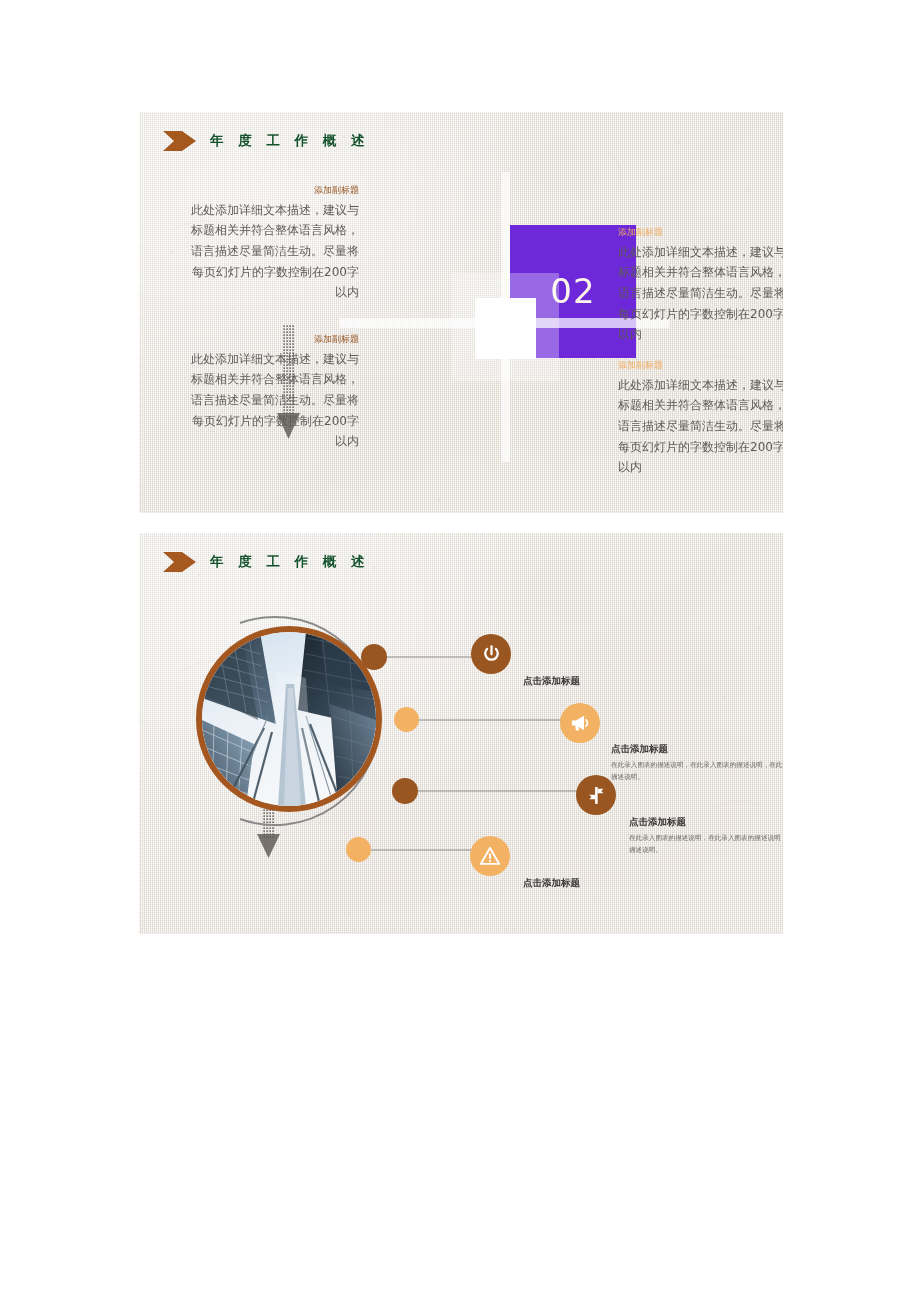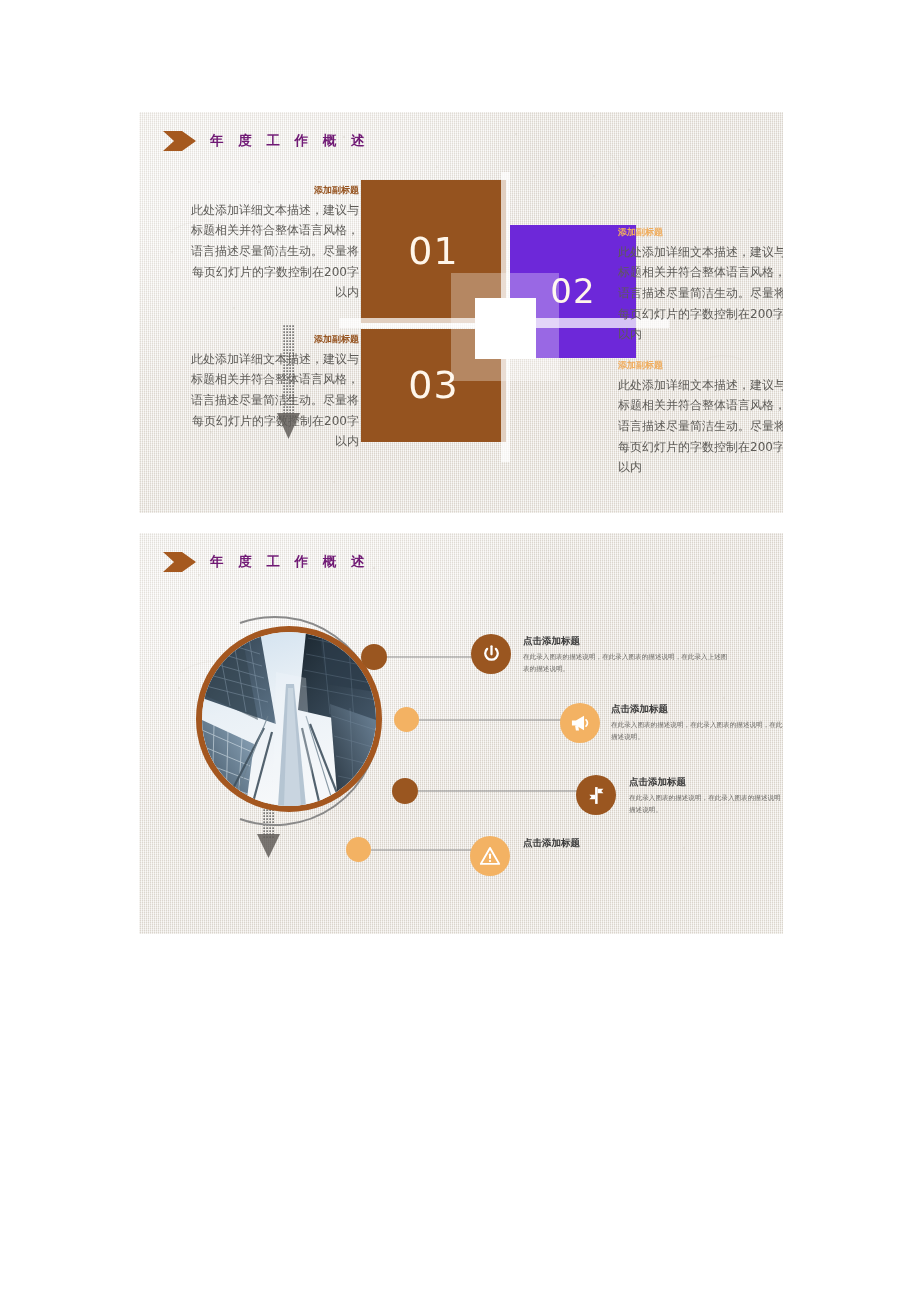--- a/index.html
+++ b/index.html
@@ -64,21 +64,21 @@
     z-index: 6;
   }
   .chevron-mark {
     width: 33px;
     height: 20px;
     flex: none;
   }
   .slide-title {
     font-size: 13.5px;
     font-weight: 700;
-    color: #701a75;
+    color: #14532d;
     letter-spacing: 5px;
     white-space: nowrap;
     font-family: "DejaVu Sans", "Liberation Sans", sans-serif;
   }
 
   
   .blocks { position: absolute; inset: 0; z-index: 3; }
 
   .num-block {
     position: absolute;
@@ -126,21 +126,21 @@
     left: 336px; top: 186px;
     width: 61px; height: 61px;
     background: #ffffff;
     z-index: 5;
   }
 
   
   .txt-block { position: absolute; z-index: 5; width: 178px; }
   .txt-block .sub-title {
     font-size: 9px;
-    font-weight: 700;
+    font-weight: 400;
     line-height: 1.3;
     margin-bottom: 3px;
     font-family: "DejaVu Sans", "Liberation Sans", sans-serif;
   }
   .txt-block .sub-body {
     font-size: 12px;
     line-height: 1.72;
     color: #5d5b57;
     font-family: "DejaVu Sans", "Liberation Sans", sans-serif;
   }
@@ -213,21 +213,21 @@
     justify-content: center;
     z-index: 6;
   }
   .fi-brown  { background: #9A5620; }
   .fi-orange { background: #F3B263; }
   #icon-1 { left: 332px; top: 101px; }
   #icon-2 { left: 421px; top: 170px; }
   #icon-3 { left: 437px; top: 242px; }
   #icon-4 { left: 331px; top: 303px; }
 
-  .feature-text { position: absolute; z-index: 6; }
+  .feature-text { position: absolute; z-index: 6; margin-top: 40px; }
   .feature-text .ft-title {
     font-size: 9.5px;
     font-weight: 700;
     color: #3a3a3a;
     margin-bottom: 4px;
     font-family: "DejaVu Sans", "Liberation Sans", sans-serif;
   }
   .feature-text .ft-body {
     font-size: 6.6px;
     line-height: 1.78;
@@ -288,28 +288,22 @@
       <defs>
         <pattern id="ht1" width="3" height="3" patternUnits="userSpaceOnUse">
           <circle cx="1.1" cy="1.1" r="0.85" fill="#3a3a3a"></circle>
         </pattern>
       </defs>
       <rect x="5" y="0" width="13" height="92" fill="url(#ht1)"></rect>
       <path d="M0 88 L11.5 114 L23 88 Z" fill="#4a4542" opacity=".85"></path>
     </svg>
 
     <div class="blocks">
-      <div class="num-block" id="block-01">
-        <span>01</span>
-      </div>
       <div class="num-block" id="block-02">
         <span>02</span>
-      </div>
-      <div class="num-block" id="block-03">
-        <span>03</span>
       </div>
     </div>
 
     <div class="overlay-soft"></div>
     <div class="overlay-band-h"></div>
     <div class="overlay-band-v"></div>
     <div class="center-square"></div>
 
     <div class="txt-block txt-right" id="txt-1">
       <div class="sub-title c-brown">添加副标题</div>
@@ -513,21 +507,20 @@
     <div class="feature-icon fi-orange" id="icon-4">
       <svg width="22" height="22" viewBox="0 0 24 24">
         <path d="M12 3.2 L22 20.6 H2 Z" fill="none" stroke="#fff" stroke-width="2.1" stroke-linejoin="round"></path>
         <rect x="10.9" y="9.2" width="2.2" height="6.0" rx="1" fill="#fff"></rect>
         <circle cx="12" cy="17.5" r="1.25" fill="#fff"></circle>
       </svg>
     </div>
 
     <div class="feature-text" id="ftext-1">
       <div class="ft-title">点击添加标题</div>
-      <div class="ft-body">在此录入图表的描述说明，在此录入图表的描述说明，在此录入上述图表的描述说明。</div>
     </div>
     <div class="feature-text" id="ftext-2">
       <div class="ft-title">点击添加标题</div>
       <div class="ft-body">在此录入图表的描述说明，在此录入图表的描述说明，在此录入图表的描述说明。</div>
     </div>
     <div class="feature-text" id="ftext-3">
       <div class="ft-title">点击添加标题</div>
       <div class="ft-body">在此录入图表的描述说明，在此录入图表的描述说明，在此录入图表的描述说明。</div>
     </div>
     <div class="feature-text" id="ftext-4">

